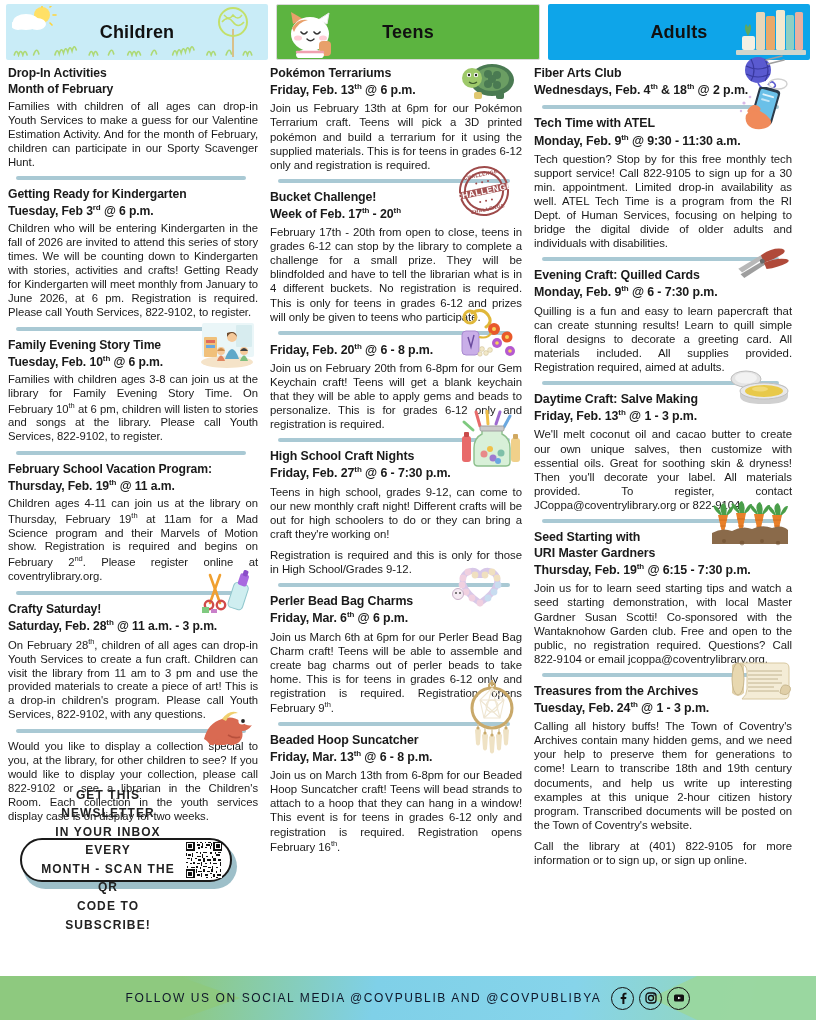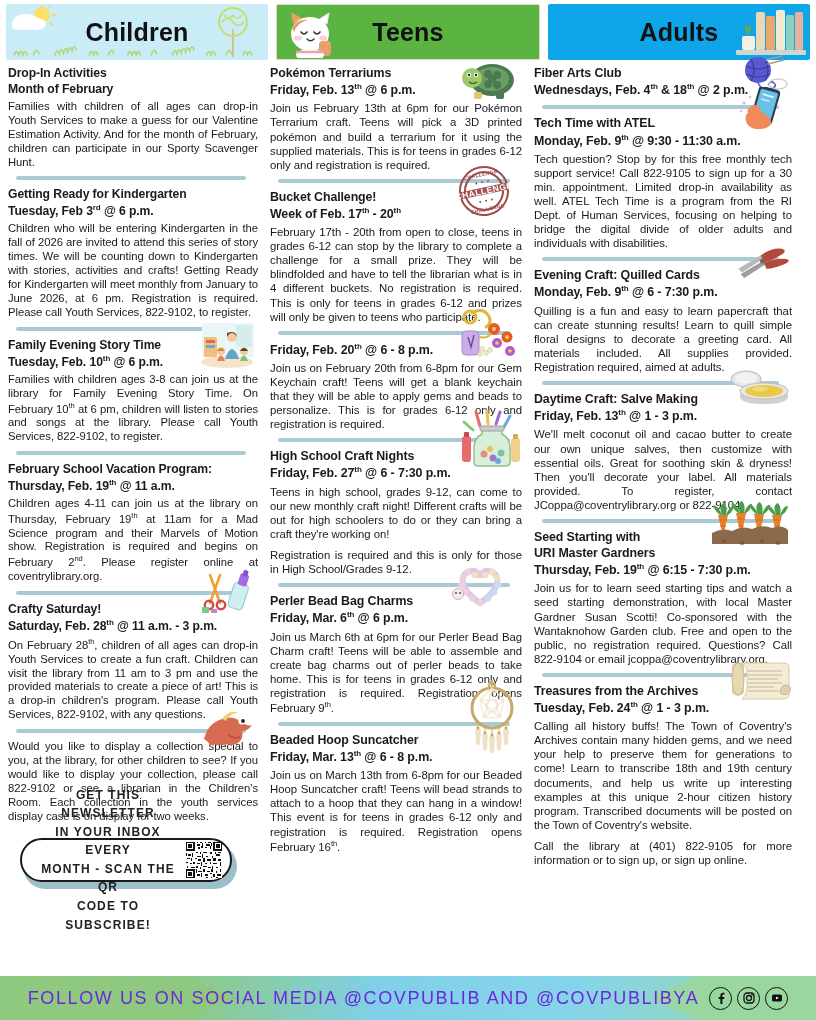--- a/index.html
+++ b/index.html
@@ -7,21 +7,21 @@
     width:816px;height:1020px;overflow:hidden;background:#ffffff;
     font-family:"Liberation Sans","DejaVu Sans",sans-serif;
     color:#1a1a1a;-webkit-font-smoothing:antialiased;
   }
   .page{position:relative;width:816px;height:1020px;}
 
   
   .headers{display:flex;gap:8px;padding:4px 6px 0 6px;box-sizing:border-box;height:62px;}
   .hdr{position:relative;flex:1;height:56px;border-radius:2px;overflow:hidden;
        display:flex;align-items:center;justify-content:center;}
-  .hdr-title{font-size:25px;font-weight:bold;letter-spacing:.2px;color:#111;z-index:3;
+  .hdr-title{font-size:18px;font-weight:bold;letter-spacing:.2px;color:#111;z-index:3;
              position:relative;}
   .hdr.children{background:#c9ecf7;}
   .hdr.teens{background:#5cb440;border:1px solid #d9d9d9;box-sizing:border-box;}
   .hdr.adults{background:#0ea5e9;}
 
   
   .cloud-sun{position:absolute;left:6px;top:2px;width:70px;height:34px;z-index:1;}
   .grass-row{position:absolute;left:4px;bottom:3px;width:98%;height:20px;z-index:1;
              opacity:.85;}
   .tree{position:absolute;right:12px;top:1px;width:46px;height:52px;z-index:1;}
@@ -67,21 +67,21 @@
   
   .footer{position:absolute;left:0;bottom:0;width:816px;height:44px;overflow:hidden;}
   .footer-bg{position:absolute;inset:0;
     background:linear-gradient(100deg,#8ec97f 0%,#8ec97f 22%,#7fd0e8 46%,#86d4ea 70%,#9ad7a3 100%);}
   .footer-tri{position:absolute;left:0;top:0;width:240px;height:44px;background:#8ec97f;
     clip-path:polygon(0 0,74% 0,100% 50%,74% 100%,0 100%);}
   .footer-tri2{position:absolute;right:0;top:0;width:180px;height:44px;background:#9ad79f;
     clip-path:polygon(34% 0,100% 0,100% 100%,34% 100%,8% 50%);opacity:.95;}
   .footer-inner{position:relative;height:44px;display:flex;align-items:center;
                 justify-content:center;gap:10px;}
-  .footer-text{font-size:18px;letter-spacing:1.6px;color:#6d28d9;font-weight:normal;}
+  .footer-text{font-size:12px;letter-spacing:1.6px;color:#0f172a;font-weight:normal;}
   .social{display:flex;gap:5px;align-items:center;}
   .sicon{width:21px;height:21px;border:1.6px solid #111;border-radius:50%;
          display:flex;align-items:center;justify-content:center;background:transparent;}
   .sicon svg{display:block;}
 </style>
 </head>
 <body>
 
 <div class="page">
 

